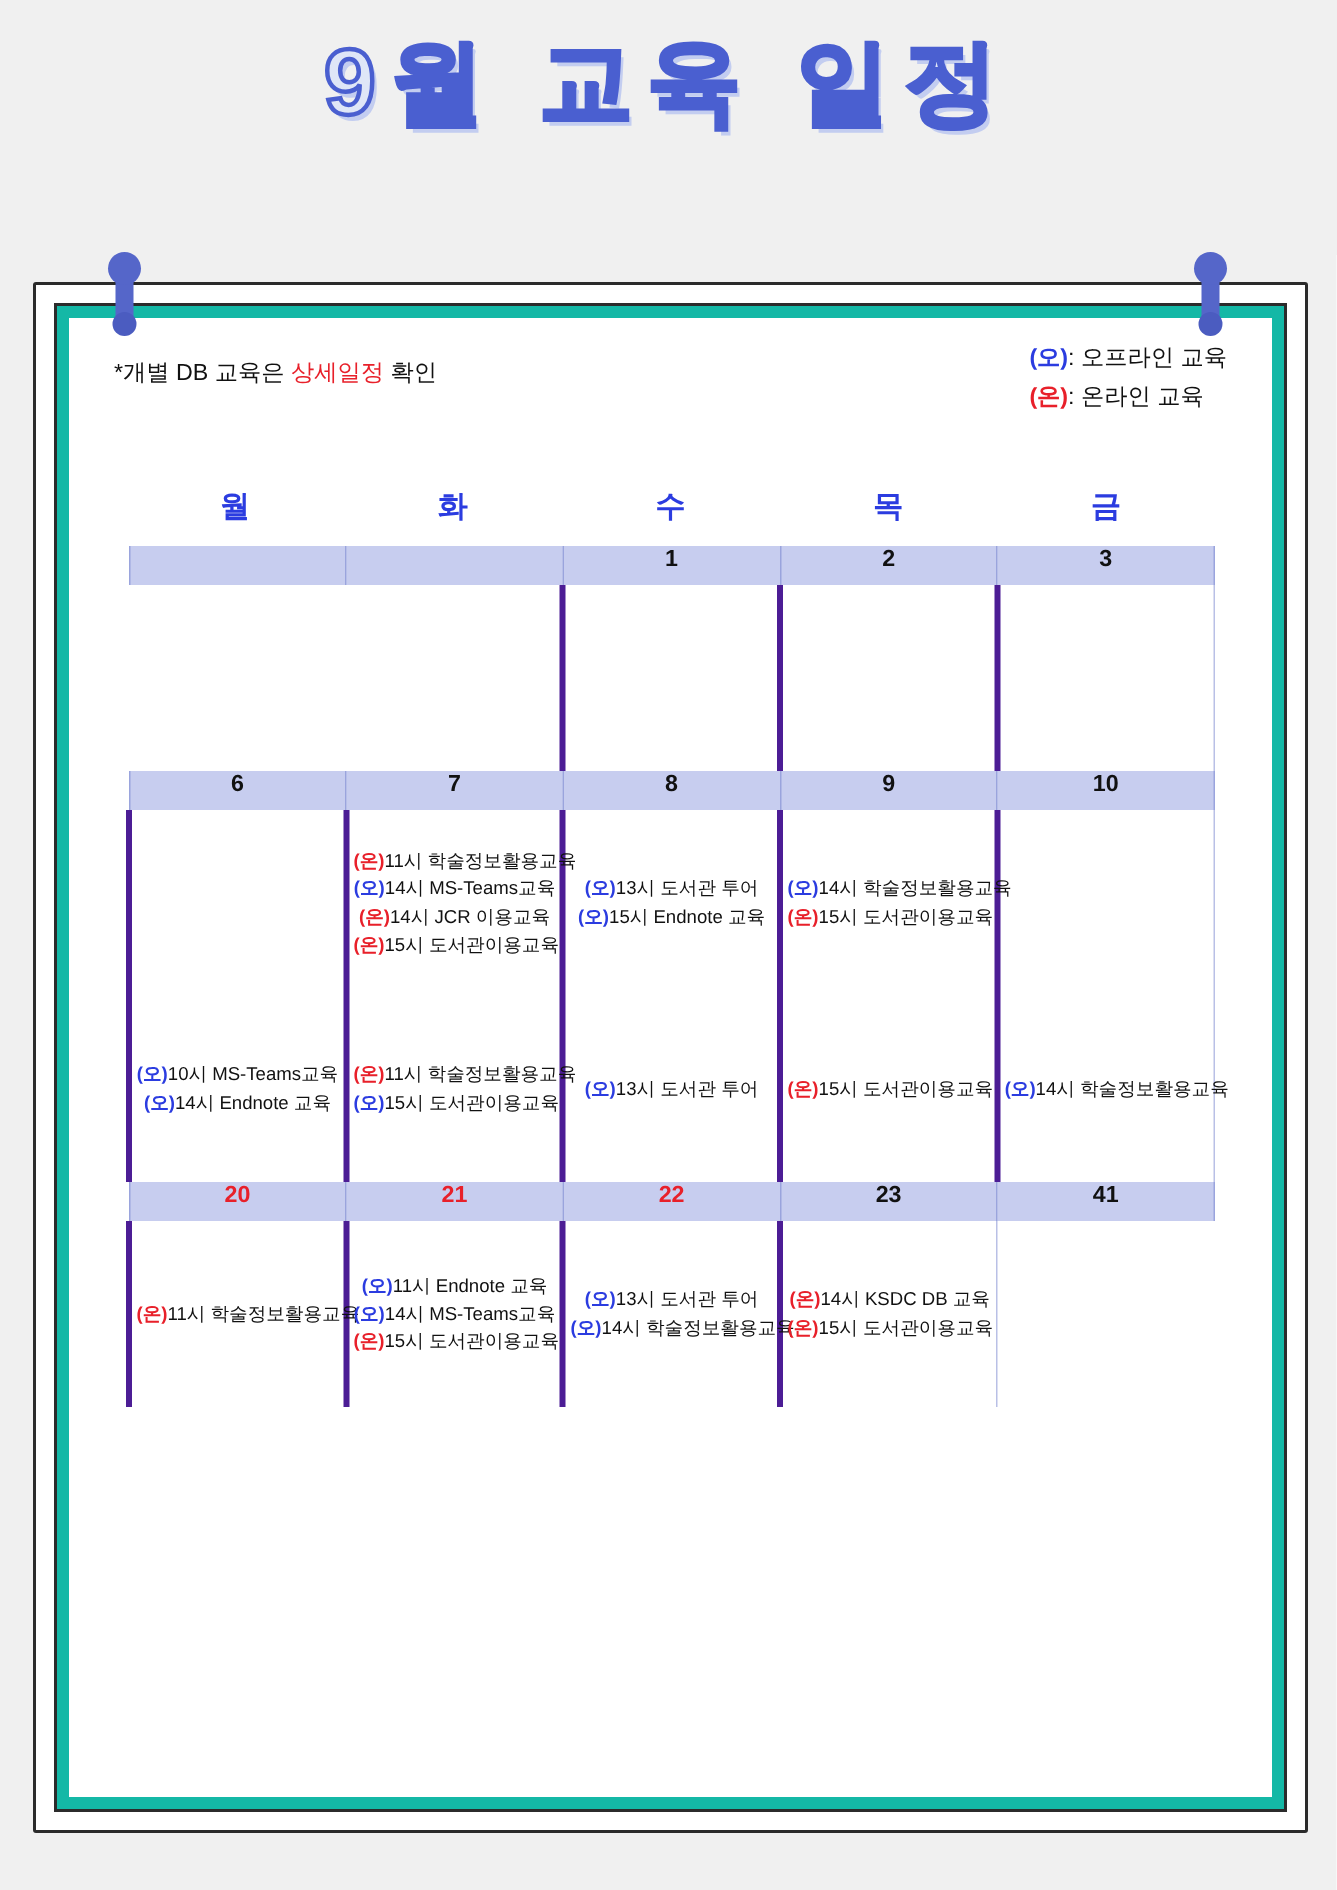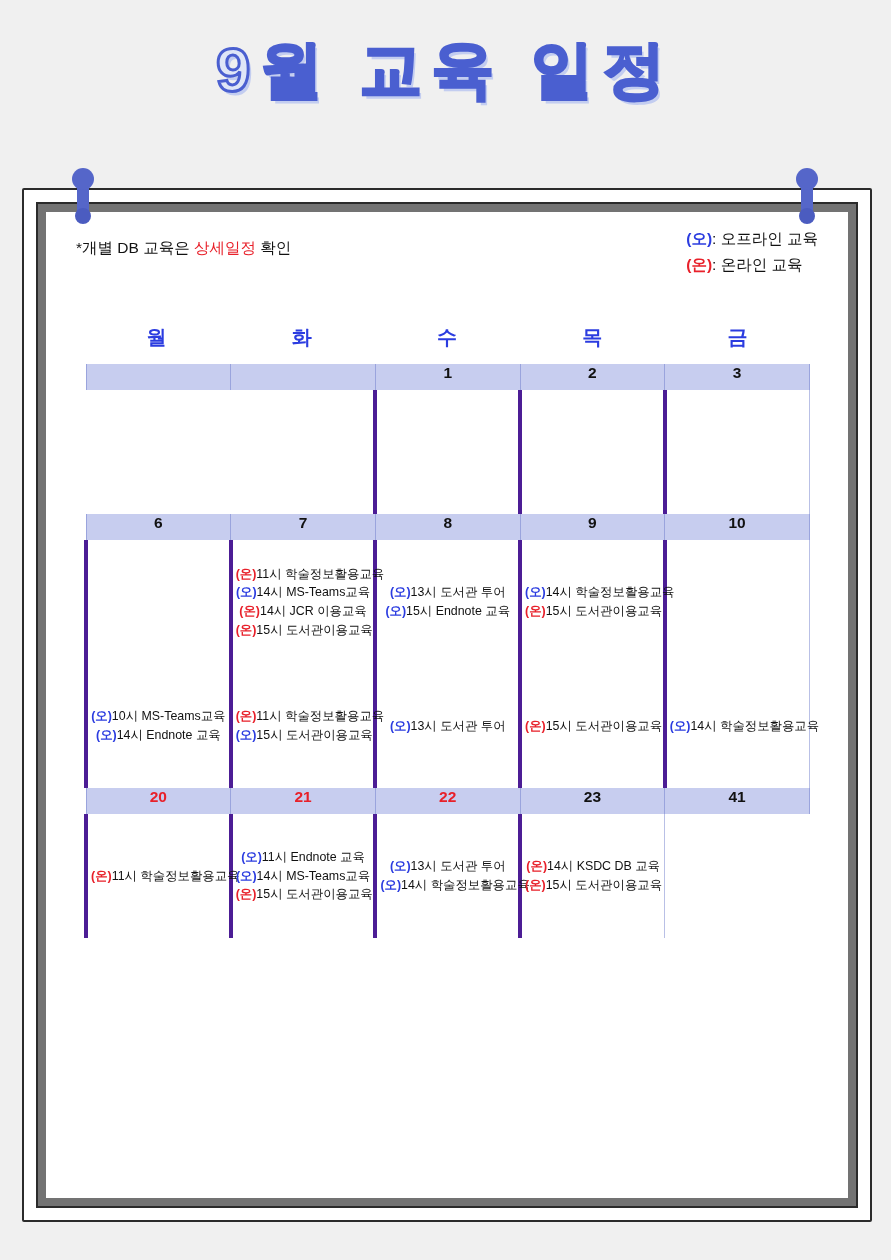--- a/index.html
+++ b/index.html
@@ -11,21 +11,21 @@
     height: 1260px;
     background: #f0f0f0;
     font-family: "Liberation Sans", sans-serif;
     position: relative;
     overflow: hidden;
   }
 
   
   .title-wrap {
     text-align: center;
-    padding-top: 36px;
+    padding-top: 22px;
   }
   .title {
     font-family: "Liberation Sans", sans-serif;
     font-size: 62px;
     font-weight: bold;
     letter-spacing: 10px;
     color: #dfe6f7;
     -webkit-text-stroke: 3px #4a5fd0;
     text-shadow: 3px 4px 0 #c3cdf0;
     display: inline-block;
@@ -43,21 +43,21 @@
     background: #ffffff;
     border-radius: 2px;
   }
   .board-inner {
     position: absolute;
     left: 12px;
     top: 12px;
     right: 12px;
     bottom: 12px;
     border: 2px solid #2b2b2b;
-    background: #737373;
+    background: #14b8a6;
   }
   .board-inner2 {
     position: absolute;
     left: 8px;
     top: 8px;
     right: 8px;
     bottom: 8px;
     background: #ffffff;
   }
 

